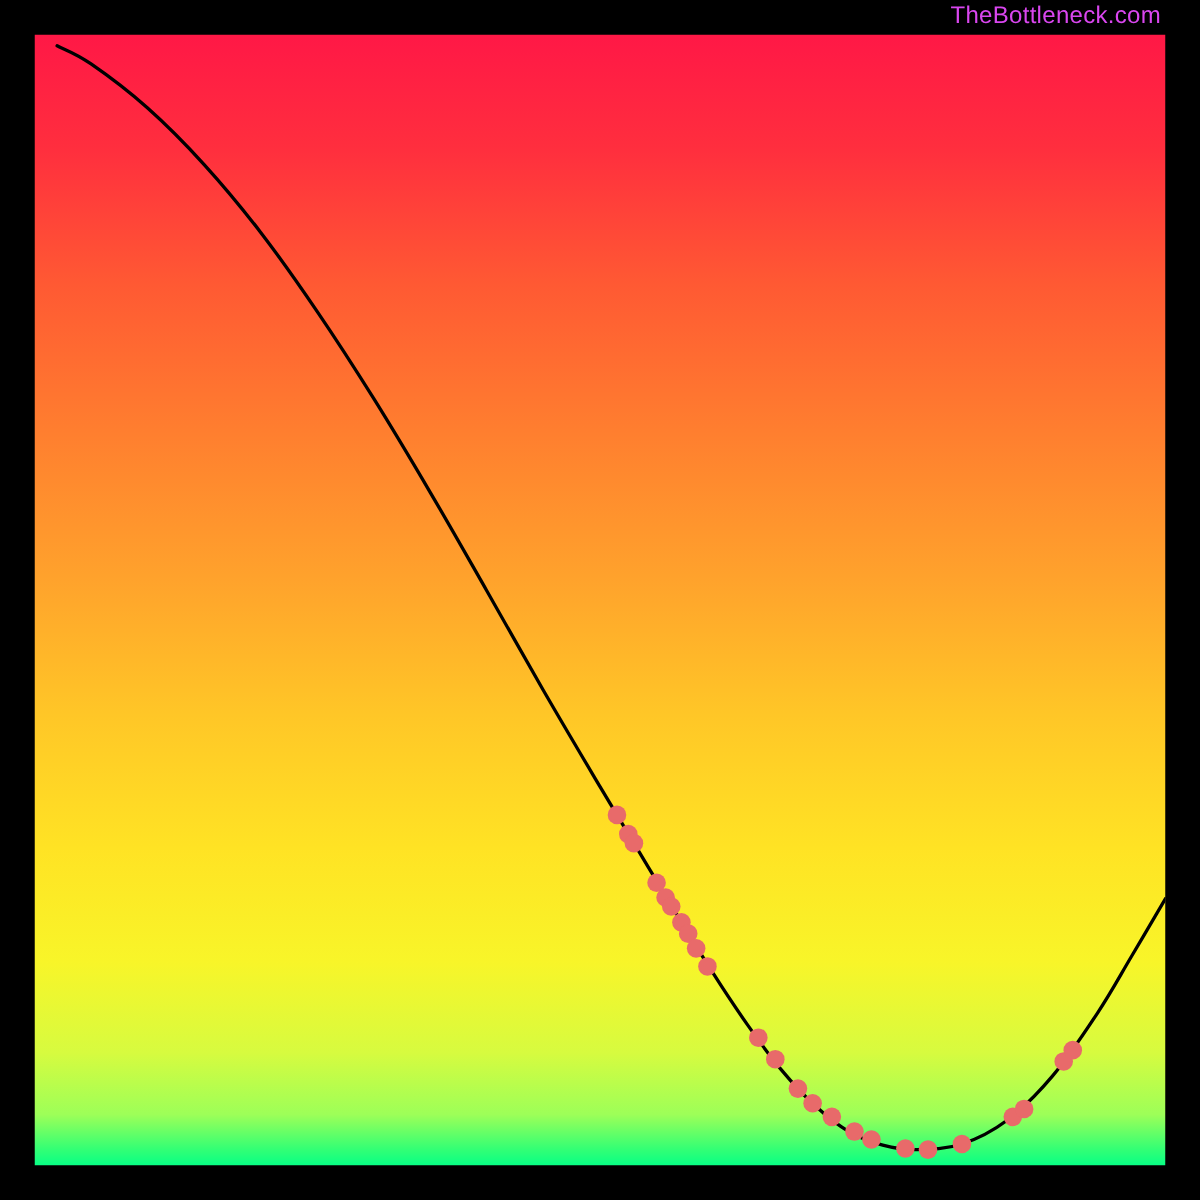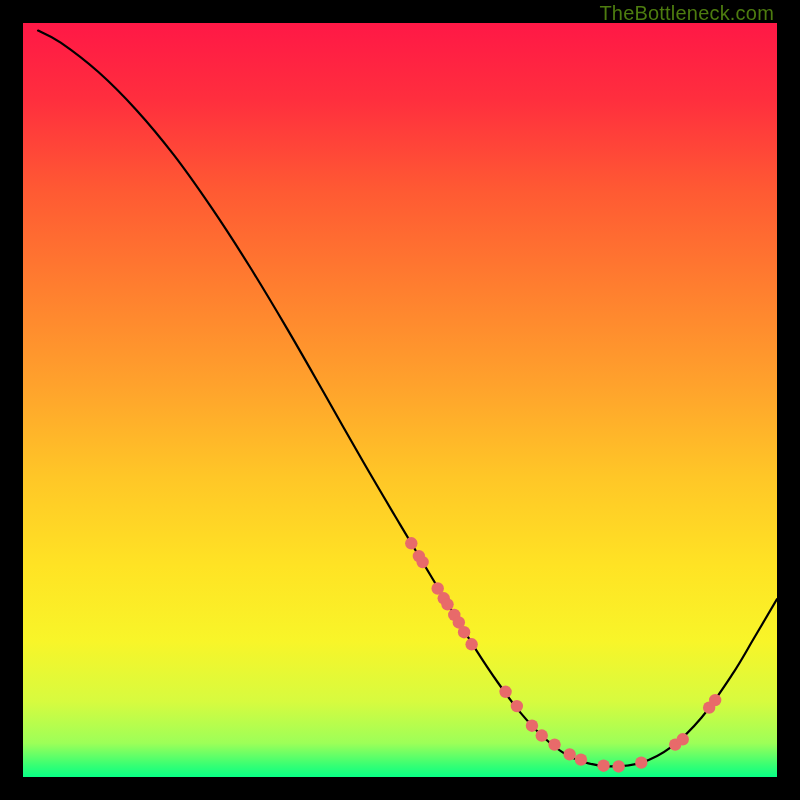--- a/index.html
+++ b/index.html
@@ -23,22 +23,22 @@
     position: absolute;
     left: 0;
     top: 0;
     width: 754px;
     height: 754px;
   }
   .watermark {
     position: absolute;
     top: 2px;
     right: 26px;
-    color: #4d7c0f;
-    font-size: 20px;
+    color: #d946ef;
+    font-size: 16px;
     font-weight: 500;
     letter-spacing: 0.2px;
     z-index: 50;
   }
   svg { display: block; }
 </style>
 </head>
 <body>
 
 <div class="watermark">TheBottleneck.com</div>

